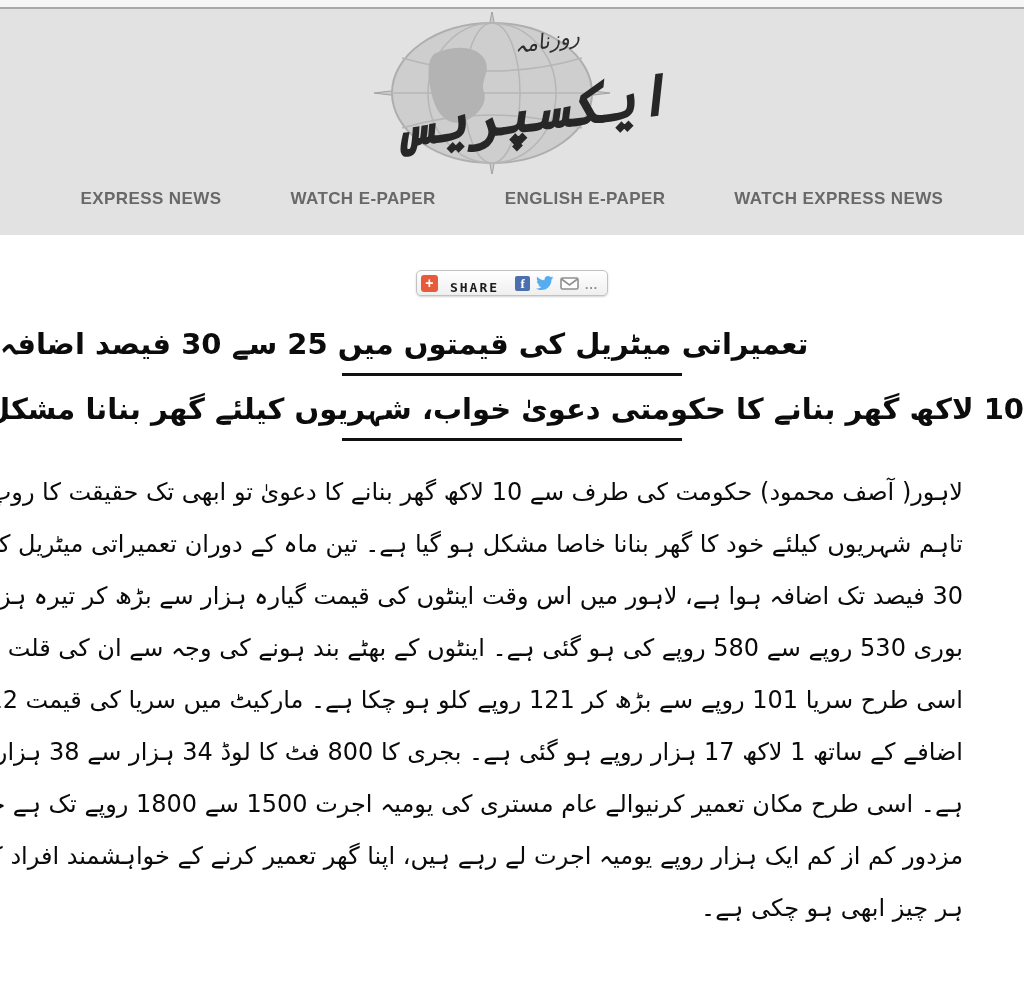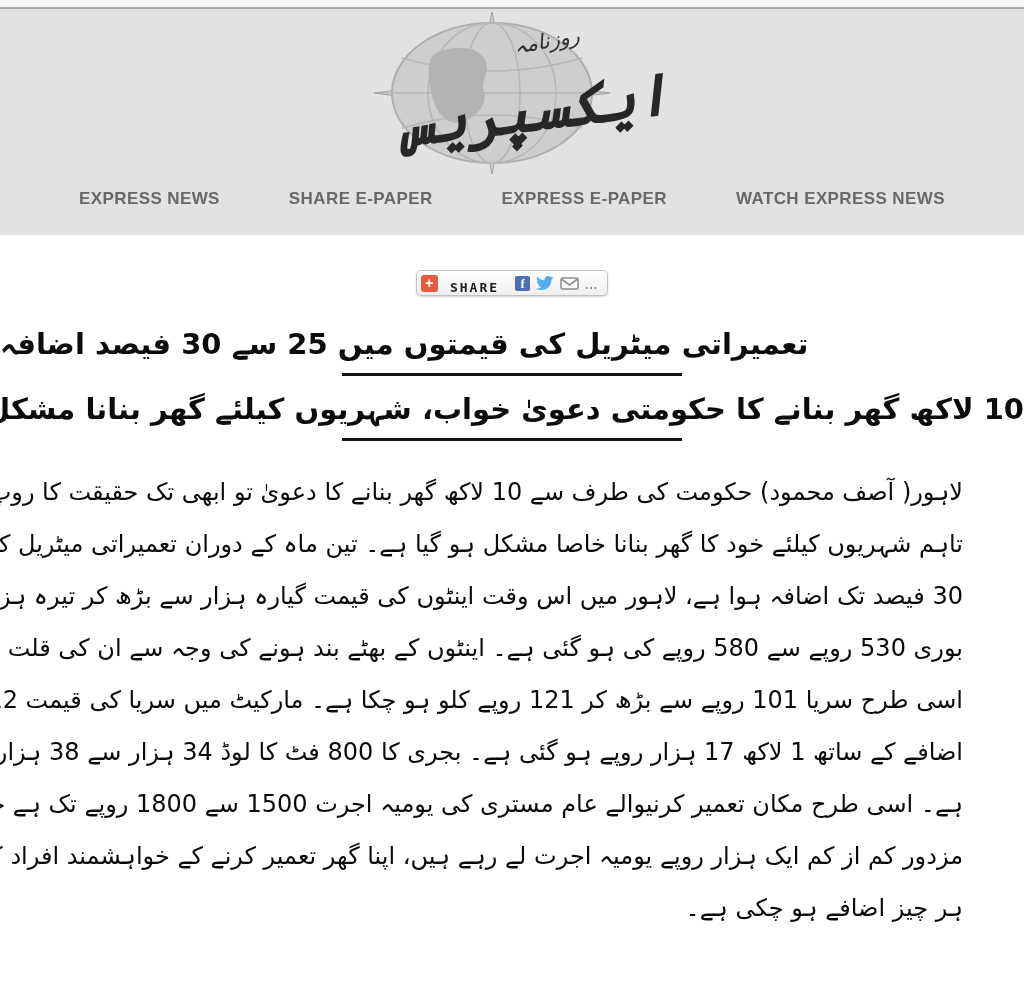--- a/index.html
+++ b/index.html
@@ -109,22 +109,22 @@
           <path d="M82,42 C102,32 126,34 133,48 C139,60 128,68 132,80 C136,92 124,106 110,110 C96,114 86,102 82,90 C78,78 72,52 82,42 Z" fill="#b3b3b3"></path>
         </g>
 
         <text x="196" y="36" font-size="21" fill="#2d2d2d" text-anchor="middle" font-style="italic" transform="rotate(-10 196 36)" font-family="DejaVu Sans, sans-serif">روزنامہ</text>
         <text class="logo-main-text" x="182" y="118" font-size="58" fill="#272727" text-anchor="middle" font-weight="bold" font-style="italic" transform="rotate(-7 182 100)" font-family="DejaVu Sans, sans-serif">ایکسپریس</text>
       </svg>
     </div>
 
     <nav class="nav">
       <a class="nav-item">EXPRESS NEWS</a>
-      <a class="nav-item">SHARE E-PAPER</a>
-      <a class="nav-item">EXPRESS E-PAPER</a>
+      <a class="nav-item">WATCH E-PAPER</a>
+      <a class="nav-item">ENGLISH E-PAPER</a>
       <a class="nav-item">WATCH EXPRESS NEWS</a>
     </nav>
   </div>
 
   <main>
 
     <div class="share-row">
       <div class="share-widget">
         <span class="addthis-plus">+</span>
         <span class="share-label">SHARE</span>
@@ -148,17 +148,17 @@
 
     <div class="article-body">
       <div class="body-line">لاہور( آصف محمود) حکومت کی طرف سے 10 لاکھ گھر بنانے کا دعویٰ تو ابھی تک حقیقت کا روپ نہیں دھار سکا</div>
       <div class="body-line">تاہم شہریوں کیلئے خود کا گھر بنانا خاصا مشکل ہو گیا ہے۔ تین ماہ کے دوران تعمیراتی میٹریل کی قیمتوں میں 25 سے</div>
       <div class="body-line">30 فیصد تک اضافہ ہوا ہے، لاہور میں اس وقت اینٹوں کی قیمت گیارہ ہزار سے بڑھ کر تیرہ ہزار اور سیمنٹ کی</div>
       <div class="body-line">بوری 530 روپے سے 580 روپے کی ہو گئی ہے۔ اینٹوں کے بھٹے بند ہونے کی وجہ سے ان کی قلت بھی ہے۔</div>
       <div class="body-line">اسی طرح سریا 101 روپے سے بڑھ کر 121 روپے کلو ہو چکا ہے۔ مارکیٹ میں سریا کی قیمت 12 ہزار روپے فی ٹن</div>
       <div class="body-line">اضافے کے ساتھ 1 لاکھ 17 ہزار روپے ہو گئی ہے۔ بجری کا 800 فٹ کا لوڈ 34 ہزار سے 38 ہزار روپے کر دیا گیا</div>
       <div class="body-line">ہے۔ اسی طرح مکان تعمیر کرنیوالے عام مستری کی یومیہ اجرت 1500 سے 1800 روپے تک ہے جبکہ</div>
       <div class="body-line">مزدور کم از کم ایک ہزار روپے یومیہ اجرت لے رہے ہیں، اپنا گھر تعمیر کرنے کے خواہشمند افراد کا کہنا ہے کہ</div>
-      <div class="body-line last-line">ہر چیز اضافے ہو چکی ہے۔</div>
+      <div class="body-line last-line">ہر چیز ابھی ہو چکی ہے۔</div>
     </div>
 
   </main>
 </div>
 
 </body></html>

